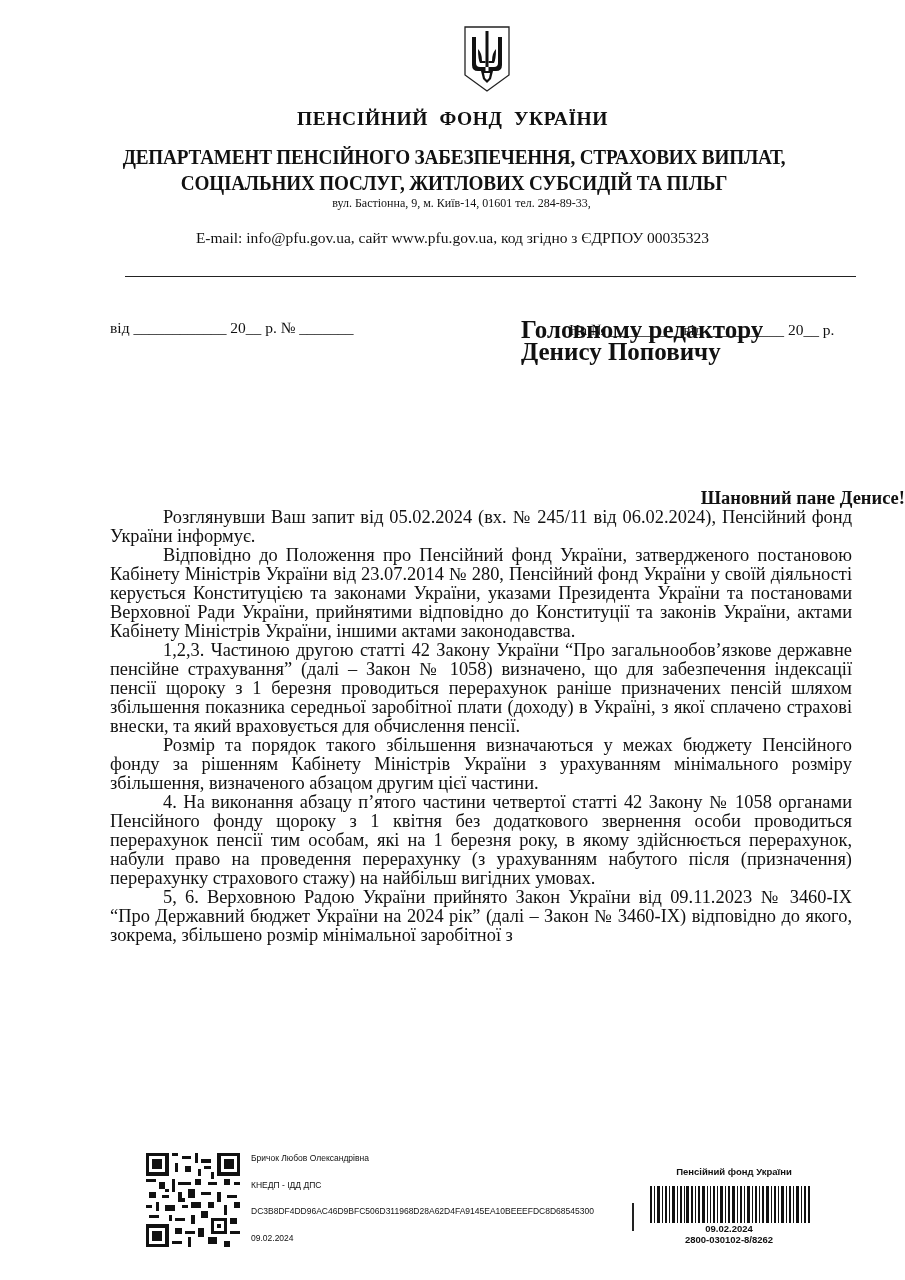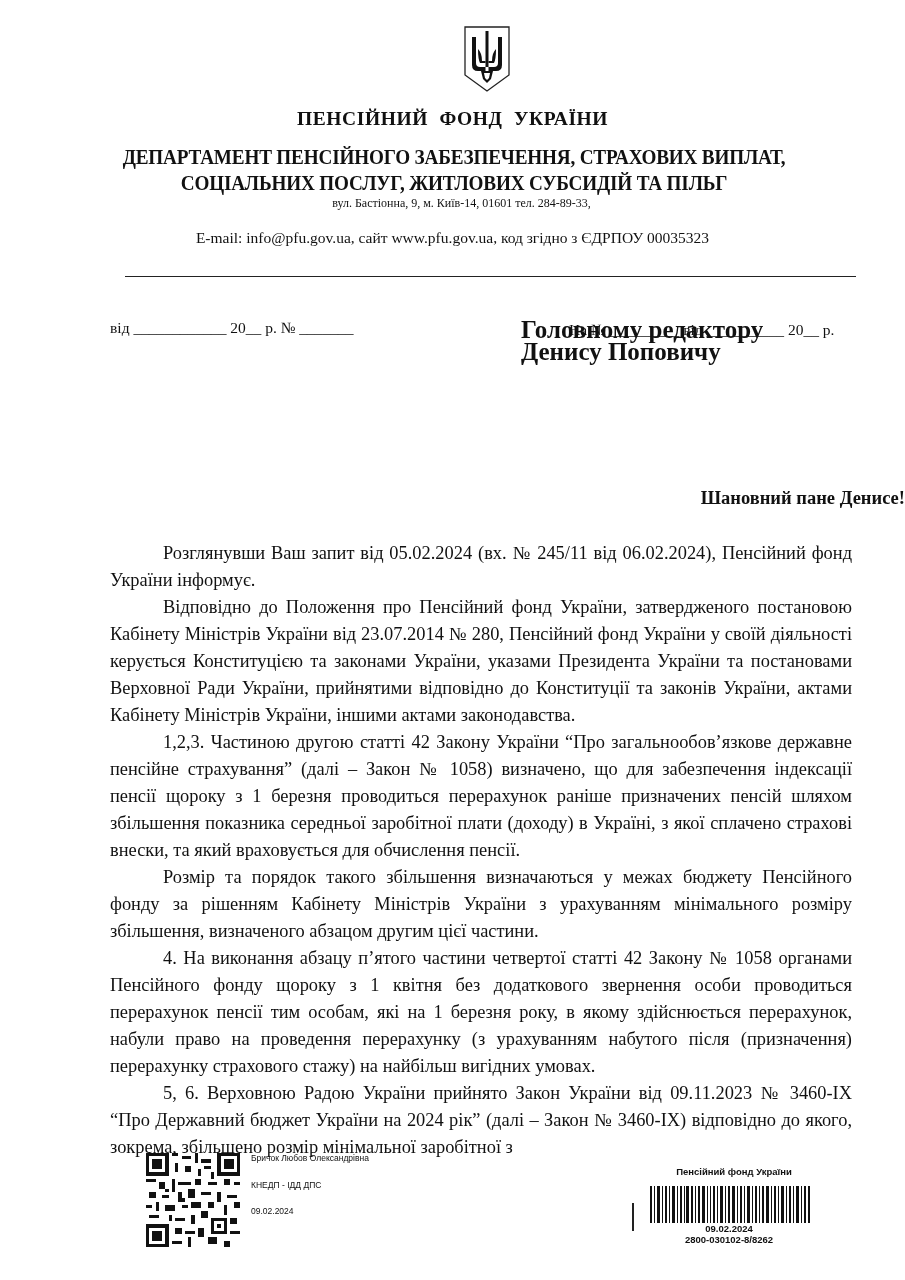--- a/index.html
+++ b/index.html
@@ -17,21 +17,21 @@
   .rule { position: absolute; left: 125px; top: 276px; width: 731px; height: 0; border-top: 1px solid #222; }
 
   .regline { position: absolute; top: 291px; font-size: 15.5px; white-space: pre; }
   .reg-left { left: 110px; margin-top: 28px; }
   .reg-right { left: 569px; margin-top: 30px; }
 
   .addressee { position: absolute; left: 497px; top: 319px; font-size: 25px; font-weight: bold; line-height: 21.5px; margin-left: 24px; }
 
   .salutation { position: absolute; left: 0; width: 905px; top: 488px; text-align: right; font-size: 18.5px; font-weight: bold; }
 
-  .body-text { position: absolute; left: 110px; top: 540px; width: 742px; font-size: 18.4px; line-height: 27px; text-align: justify; }
+  .body-text { position: absolute; left: 110px; top: 508px; width: 742px; font-size: 18.4px; line-height: 19px; text-align: justify; }
   .body-text p { margin: 0; text-indent: 53px; }
 
   .footer { position: absolute; left: 0; top: 1150px; width: 905px; height: 110px; margin-left: 38px; }
   .qr { position: absolute; left: 108px; top: 3px; width: 94px; height: 94px; }
   .sig-lines { position: absolute; left: 213px; top: 0; font-family: "Liberation Sans", "DejaVu Sans", sans-serif; font-size: 8.5px; line-height: 8px; }
   .sig-lines div { height: 26.5px; line-height: 16px; }
   .reg-stamp { position: absolute; left: 596px; top: 0; width: 190px; text-align: center; font-family: "Liberation Sans", "DejaVu Sans", sans-serif; }
   .reg-stamp .org { font-size: 9.5px; font-weight: bold; margin-top: 16px; padding-left: 10px; }
   .barcode { display: block; margin: 9px 0 0 16px; width: 160px; height: 37px; }
   .reg-stamp .bdate, .reg-stamp .bnum { font-size: 9.5px; font-weight: bold; line-height: 11px; }
@@ -144,20 +144,21 @@
       <rect x="24" y="27" width="2" height="2"></rect>
         <rect x="10" y="14" width="2" height="1"></rect>
         <rect x="20" y="6" width="1" height="2"></rect>
         <rect x="6" y="11" width="1" height="1"></rect>
     </g>
   </svg>
 
   <div class="sig-lines">
     <div>Бричок Любов Олександрівна</div>
     <div>КНЕДП - ІДД ДПС</div>
+    <div>DC3B8DF4DD96AC46D9BFC506D311968D28A62D4FA9145EA10BEEEFDC8D68545300</div>
     <div>09.02.2024</div>
   </div>
 
   <div class="divbar"></div>
 
   <div class="reg-stamp">
     <div class="org">Пенсійний фонд України</div>
     <svg class="barcode" viewBox="0 0 160 37" preserveAspectRatio="none" shape-rendering="crispEdges">
       <g fill="#111">
         <rect x="0" y="0" width="2" height="37"></rect>

